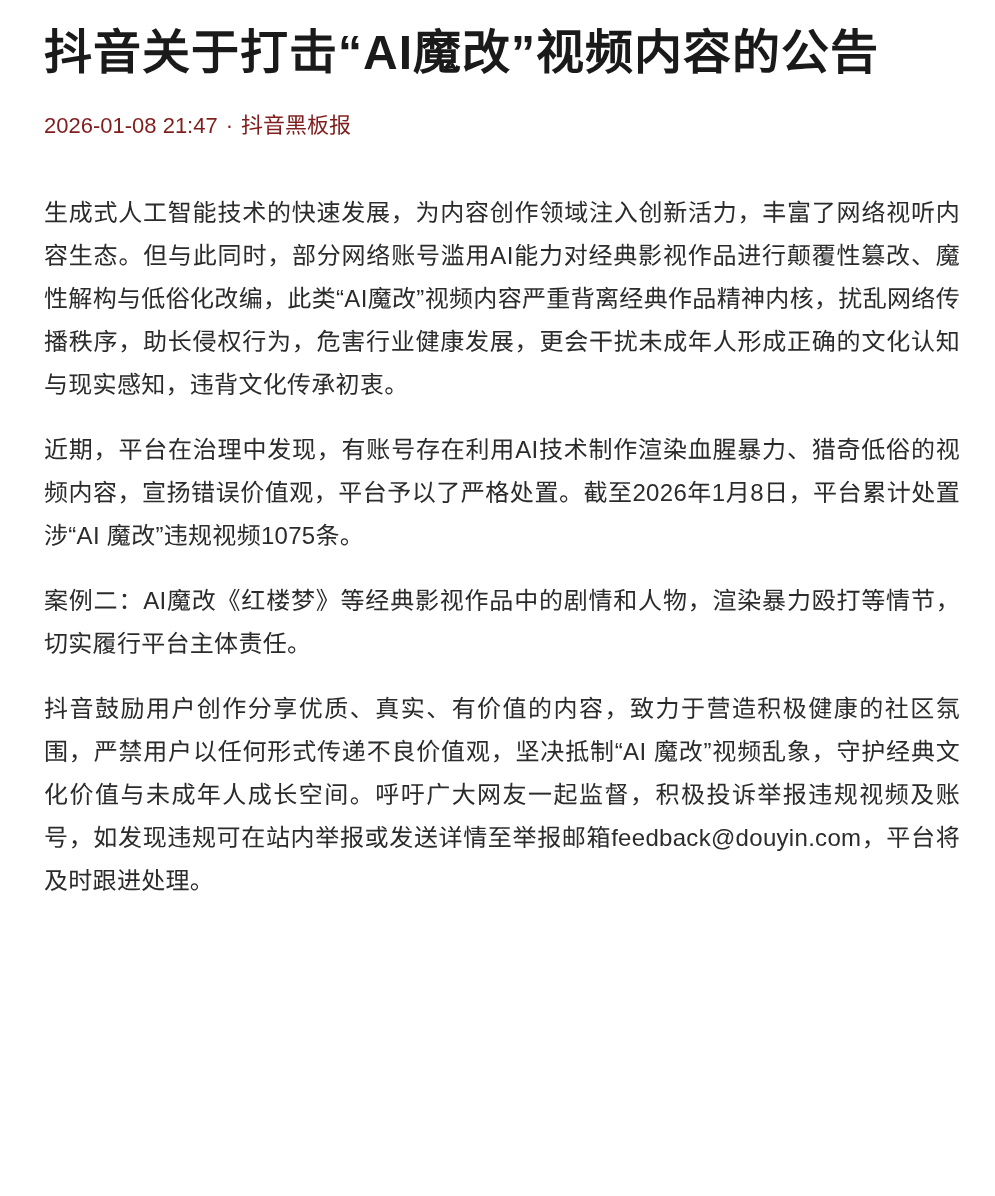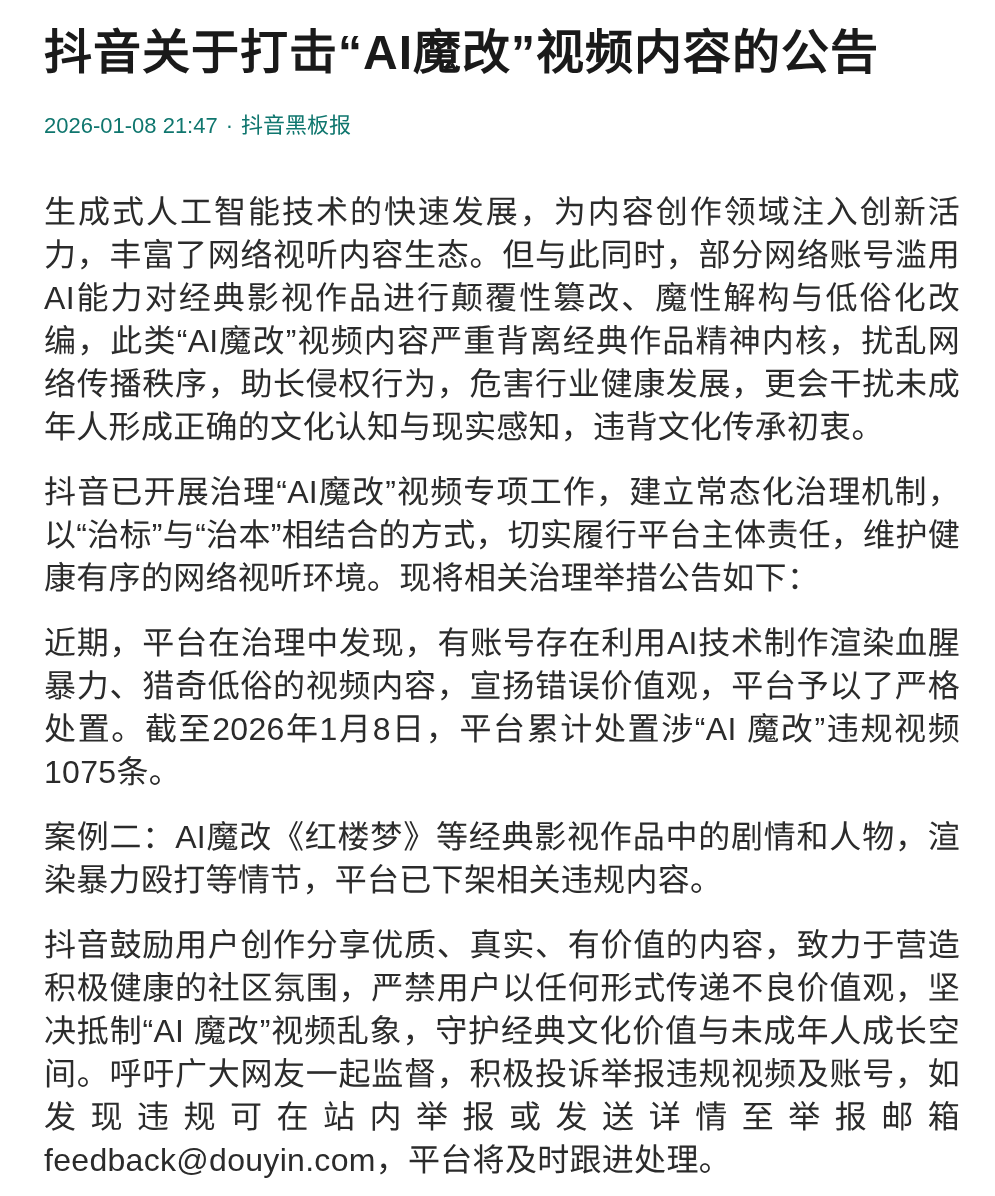--- a/index.html
+++ b/index.html
@@ -30,33 +30,33 @@
     max-width: 880px;
   }
   h1.article-title .title-line {
     display: block;
   }
 
   .meta {
     margin-top: 22px;
     font-size: 22px;
     line-height: 30px;
-    color: #0f766e;
+    color: #7f1d1d;
     font-weight: 400;
   }
   .meta .sep {
     margin: 0 8px;
   }
 
   .article-body {
     margin-top: 50px;
   }
 
   .article-body p {
-    font-size: 32px;
+    font-size: 24px;
     line-height: 43px;
     color: #2b2b2b;
     text-align: justify;
     text-justify: inter-character;
     margin-bottom: 22px;
     letter-spacing: 0.3px;
   }
 </style>
 </head>
 <body>
@@ -67,20 +67,19 @@
     <h1 class="article-title">
       <span class="title-line">抖音关于打击“AI魔改”视频内容的公告</span>
     </h1>
 
     <div class="meta">
       <span>2026-01-08 21:47</span><span class="sep">·</span><span>抖音黑板报</span>
     </div>
 
     <div class="article-body">
       <p>生成式人工智能技术的快速发展，为内容创作领域注入创新活力，丰富了网络视听内容生态。但与此同时，部分网络账号滥用AI能力对经典影视作品进行颠覆性篡改、魔性解构与低俗化改编，此类“AI魔改”视频内容严重背离经典作品精神内核，扰乱网络传播秩序，助长侵权行为，危害行业健康发展，更会干扰未成年人形成正确的文化认知与现实感知，违背文化传承初衷。</p>
-      <p>抖音已开展治理“AI魔改”视频专项工作，建立常态化治理机制，以“治标”与“治本”相结合的方式，切实履行平台主体责任，维护健康有序的网络视听环境。现将相关治理举措公告如下：</p>
       <p>近期，平台在治理中发现，有账号存在利用AI技术制作渲染血腥暴力、猎奇低俗的视频内容，宣扬错误价值观，平台予以了严格处置。截至2026年1月8日，平台累计处置涉“AI 魔改”违规视频1075条。</p>
-      <p>案例二：AI魔改《红楼梦》等经典影视作品中的剧情和人物，渲染暴力殴打等情节，平台已下架相关违规内容。</p>
+      <p>案例二：AI魔改《红楼梦》等经典影视作品中的剧情和人物，渲染暴力殴打等情节，切实履行平台主体责任。</p>
       <p>抖音鼓励用户创作分享优质、真实、有价值的内容，致力于营造积极健康的社区氛围，严禁用户以任何形式传递不良价值观，坚决抵制“AI 魔改”视频乱象，守护经典文化价值与未成年人成长空间。呼吁广大网友一起监督，积极投诉举报违规视频及账号，如发现违规可在站内举报或发送详情至举报邮箱feedback@douyin.com，平台将及时跟进处理。</p>
     </div>
 
   </div>
 </div>
 
 </body></html>

